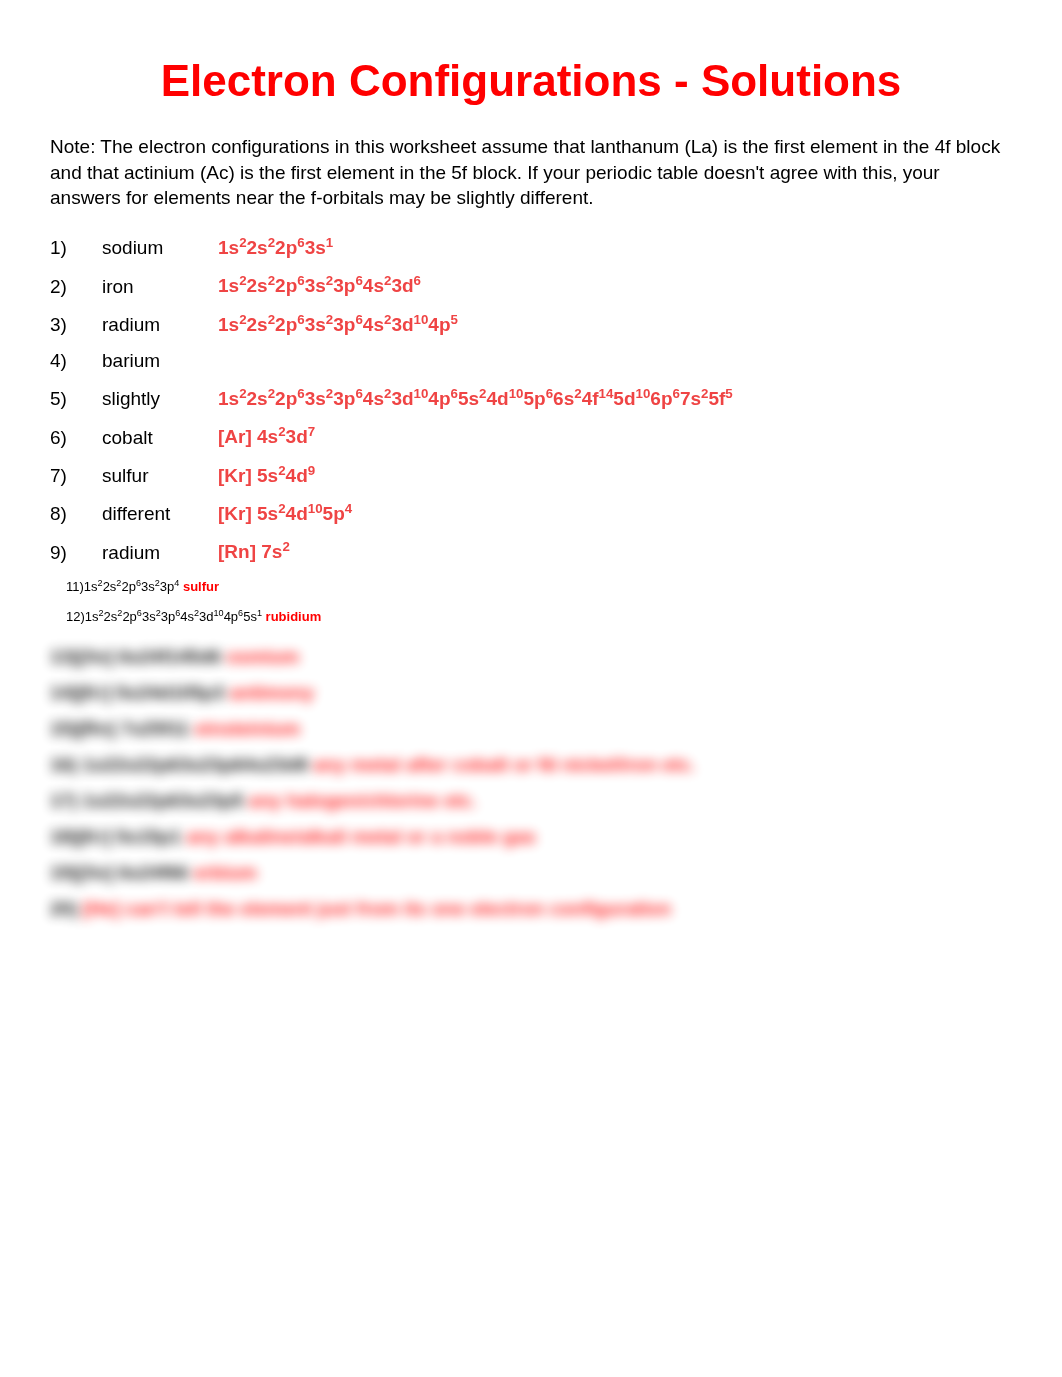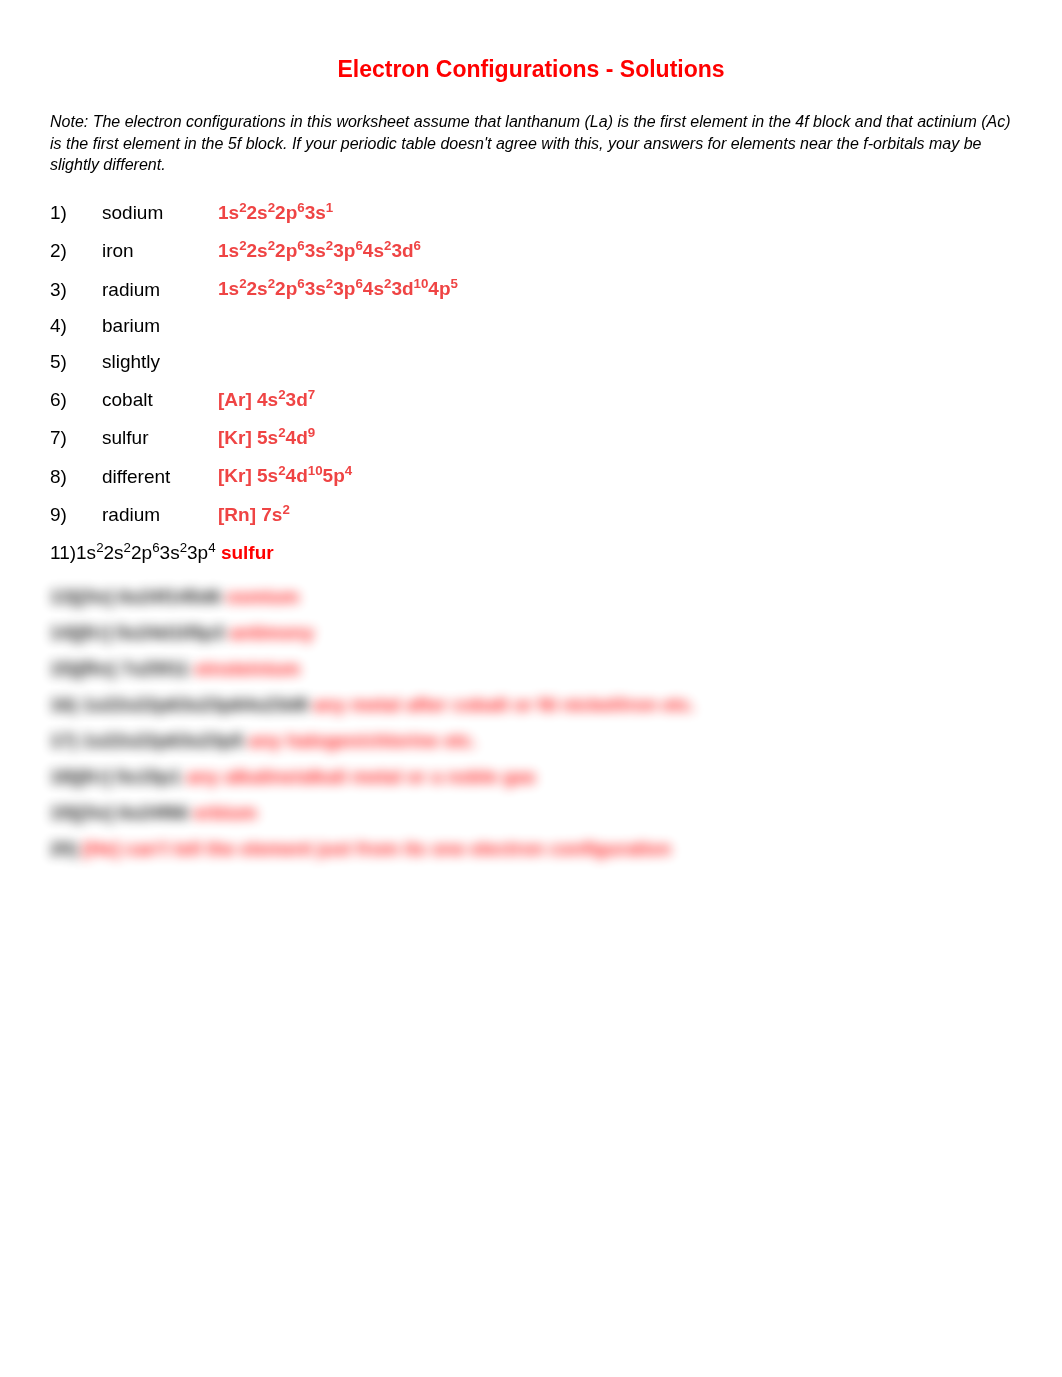--- a/index.html
+++ b/index.html
@@ -10,27 +10,26 @@
     body {
       font-family: Arial, Helvetica, sans-serif;
       background: #fff;
       width: 1062px;
       height: 1377px;
       padding: 56px 50px;
     }
     .title {
       text-align: center;
       color: #ff0000;
-      font-size: 23px;
+      font-size: 44px;
       font-weight: bold;
       margin-bottom: 28px;
     }
     .note {
-      font-style: italic;
-      font-size: 16px;
+      font-size: 19px;
       line-height: 1.35;
       margin-bottom: 24px;
     }
     .row {
       display: flex;
       align-items: baseline;
       font-size: 19px;
       margin-bottom: 14px;
     }
     .num {
@@ -41,22 +40,23 @@
     }
     .config {
       color: #ef4444;
       font-weight: bold;
     }
     .config sup {
       font-size: 0.7em;
       vertical-align: super;
     }
     .reverse-row {
-      font-size: 19px;
+      font-size: 13px;
       margin-bottom: 14px;
+      margin-left: 16px;
     }
     .reverse-row .config-black {
       color: #000;
       font-weight: normal;
     }
     .reverse-row sup {
       font-size: 0.7em;
       vertical-align: super;
     }
     .reverse-row .answer {
@@ -101,20 +101,21 @@
       <span class="element">radium</span>
       <span class="config">1s<sup>2</sup>2s<sup>2</sup>2p<sup>6</sup>3s<sup>2</sup>3p<sup>6</sup>4s<sup>2</sup>3d<sup>10</sup>4p<sup>5</sup></span>
     </div>
     <div class="row">
       <span class="num">4)</span>
       <span class="element">barium</span>
     </div>
     <div class="row">
       <span class="num">5)</span>
       <span class="element">slightly</span>
+      <span class="config">1s<sup>2</sup>2s<sup>2</sup>2p<sup>6</sup>3s<sup>2</sup>3p<sup>6</sup>4s<sup>2</sup>3d<sup>10</sup>4p<sup>6</sup>5s<sup>2</sup>4d<sup>10</sup>5p<sup>6</sup>6s<sup>2</sup>4f<sup>14</sup>5d<sup>10</sup>6p<sup>6</sup>7s<sup>2</sup>5f<sup>5</sup></span>
     </div>
     <div class="row">
       <span class="num">6)</span>
       <span class="element">cobalt</span>
       <span class="config">[Ar]  4s<sup>2</sup>3d<sup>7</sup></span>
     </div>
     <div class="row">
       <span class="num">7)</span>
       <span class="element">sulfur</span>
       <span class="config">[Kr]  5s<sup>2</sup>4d<sup>9</sup></span>
@@ -126,20 +127,21 @@
     </div>
     <div class="row">
       <span class="num">9)</span>
       <span class="element">radium</span>
       <span class="config">[Rn]  7s<sup>2</sup></span>
     </div>
   </div>
 
 <div id="reverse-container">
     <div class="reverse-row"><span class="config-black">11)1s<sup>2</sup>2s<sup>2</sup>2p<sup>6</sup>3s<sup>2</sup>3p<sup>4</sup>  </span><span class="answer">sulfur</span></div>
+    <div class="reverse-row"><span class="config-black">12)1s<sup>2</sup>2s<sup>2</sup>2p<sup>6</sup>3s<sup>2</sup>3p<sup>6</sup>4s<sup>2</sup>3d<sup>10</sup>4p<sup>6</sup>5s<sup>1</sup>  </span><span class="answer">rubidium</span></div>
   </div>
 
 <div class="blurred-section" id="blurred-container">
     <div class="blurred-line"><span class="bl-black">13)[Xe] 6s24f145d6  </span><span>osmium</span></div>
     <div class="blurred-line"><span class="bl-black">14)[Kr] 5s24d105p3  </span><span>antimony</span></div>
     <div class="blurred-line"><span class="bl-black">15)[Rn] 7s25f11  </span><span>einsteinium</span></div>
     <div class="blurred-line"><span class="bl-black">16) 1s22s22p63s23p64s23d8  </span><span>any metal after cobalt or Ni nickel/iron etc.</span></div>
     <div class="blurred-line"><span class="bl-black">17) 1s22s22p63s23p5  </span><span>any halogen/chlorine etc.</span></div>
     <div class="blurred-line"><span class="bl-black">18)[Kr] 5s15p1  </span><span>any alkaline/alkali metal or a noble gas</span></div>
     <div class="blurred-line"><span class="bl-black">19)[Xe] 6s24f66  </span><span>erbium</span></div>

